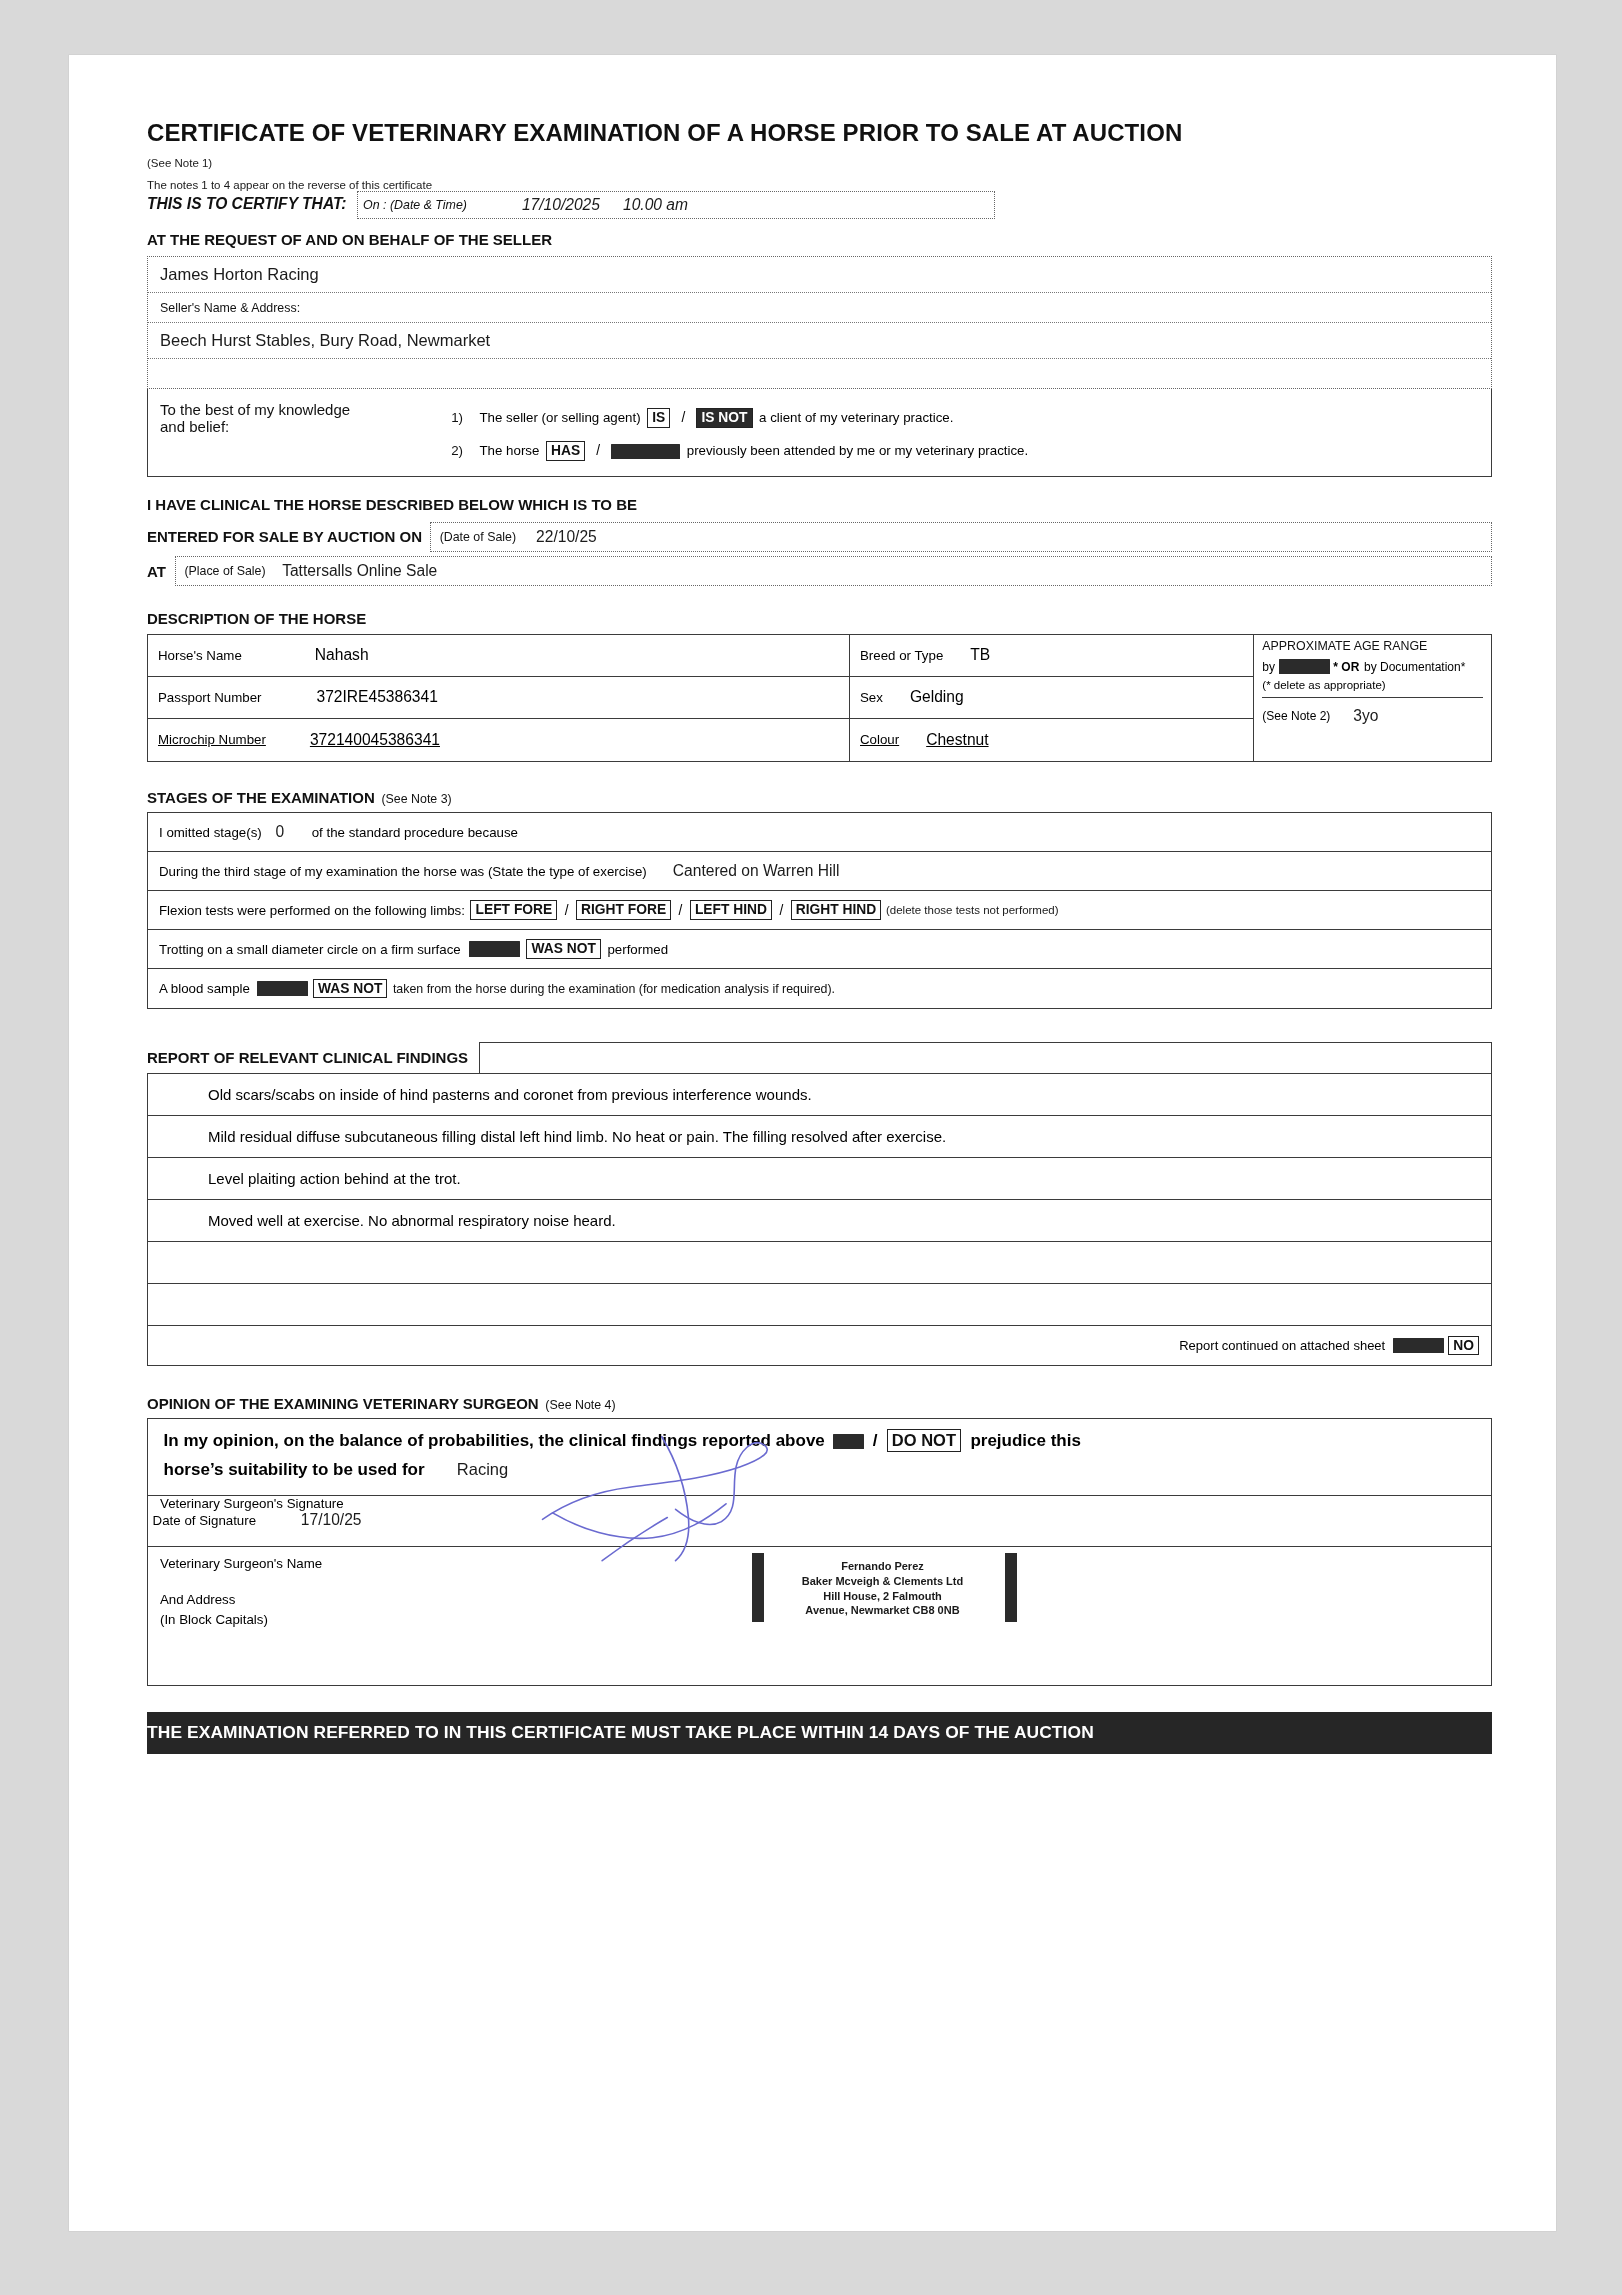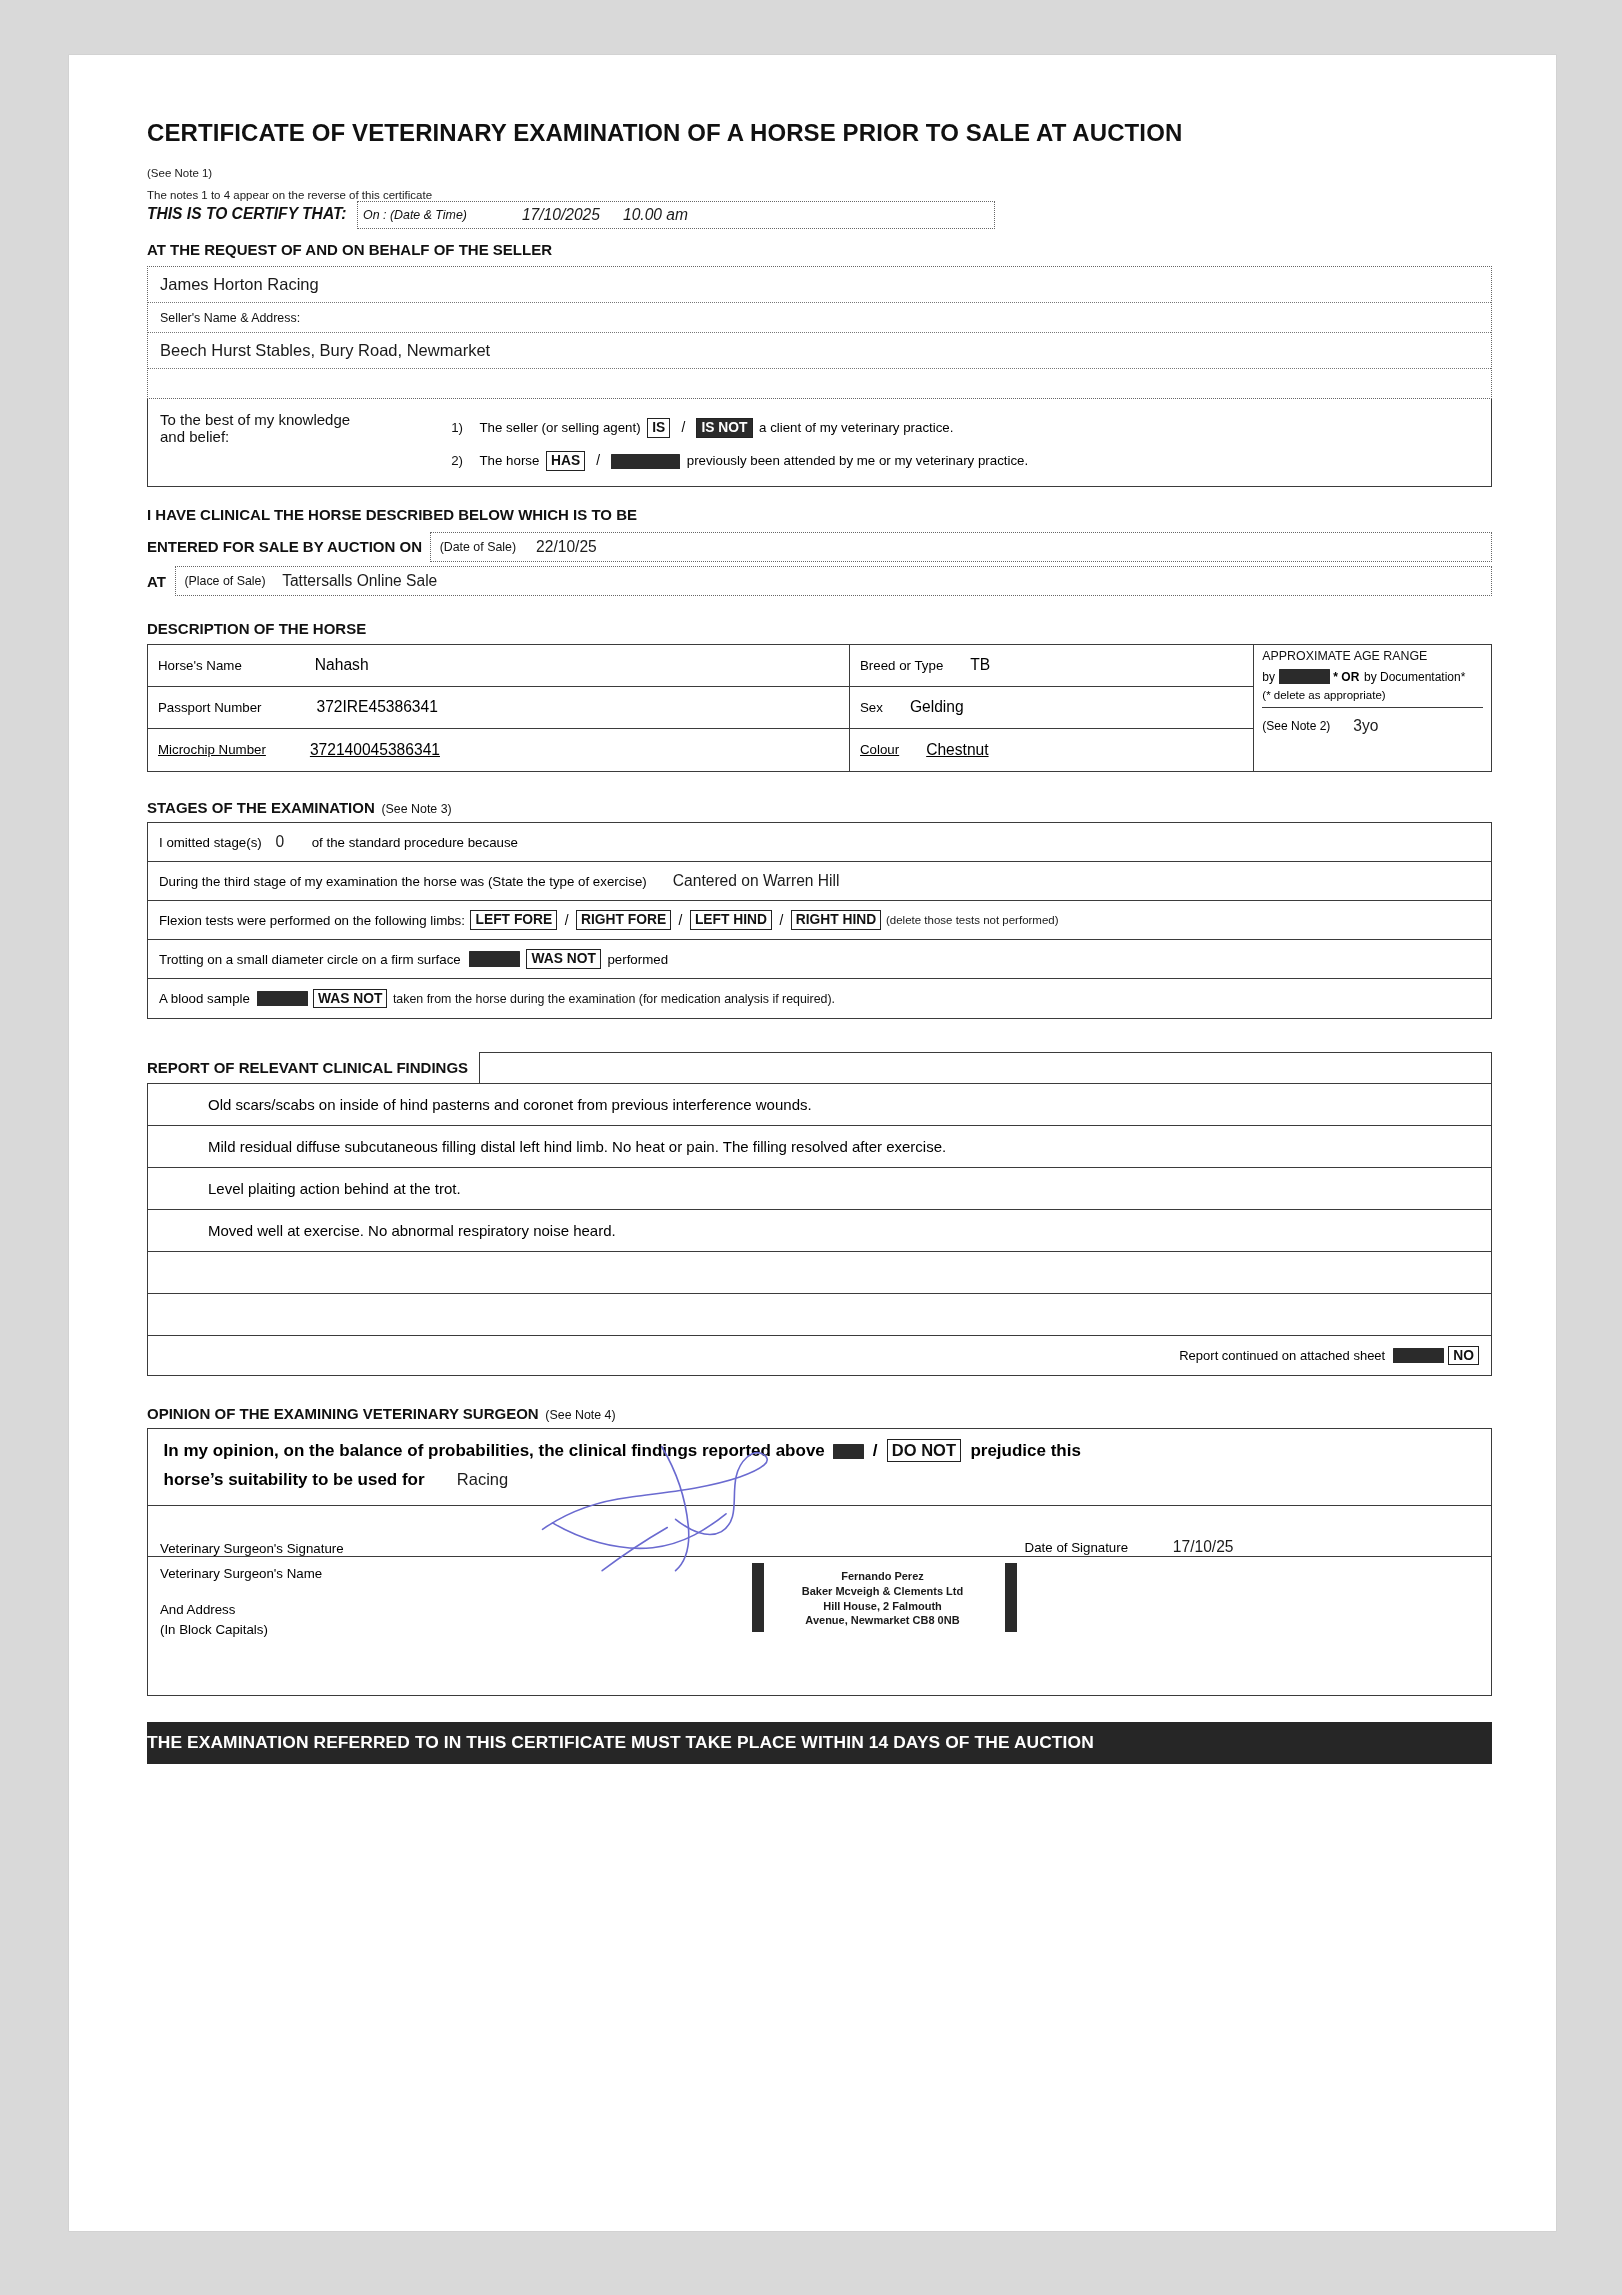--- a/index.html
+++ b/index.html
@@ -224,22 +224,23 @@
     padding: 10px 12px 12px 15.6px;
     font-size: 17px;
     font-weight: bold;
     line-height: 1.45;
     border-bottom: 0.9px solid #3b3b3b;
   }
   .sig-row {
     display: flex;
     border-bottom: 0.9px solid #3b3b3b;
     height: 50px;
-    align-items: flex-end;
+    align-items: flex-start;
     position: relative;
+    flex-direction: column;
   }
   .sig-left { width: 872px; padding-left: 12px; font-size: 13.3px; box-sizing: border-box;}
   .sig-right { padding-left: 4.6px; font-size: 13.3px; }
   .name-block {
     height: 138px;
     padding-left: 12px;
     padding-top: 7.3px;
     font-size: 13.3px;
     line-height: 1.5;
     position: relative;
@@ -280,21 +281,21 @@
     pointer-events: none;
   }
 </style>
 </head>
 <body>
 
 <div class="page">
   <div class="sheet">
 
     <div class="h-title">CERTIFICATE OF VETERINARY EXAMINATION OF A HORSE PRIOR TO SALE AT AUCTION</div>
-    <div class="tiny" style="margin-top:20px">(See Note 1)</div>
+    <div class="tiny" style="margin-top:10px">(See Note 1)</div>
     <div class="tiny" style="margin-top:10px">The notes 1 to 4 appear on the reverse of this certificate</div>
 
     <div class="certify-row">
       <div class="lbl-bold" style="padding-top:4.6px; white-space:nowrap">THIS IS TO CERTIFY THAT:</div>
       <div class="certify-box">
         <span class="small">On : (Date &amp; Time)</span>
         <span class="hand" style="margin-left:55px">17/10/2025</span>
         <span class="hand" style="margin-left:23px">10.00 am</span>
       </div>
     </div>

